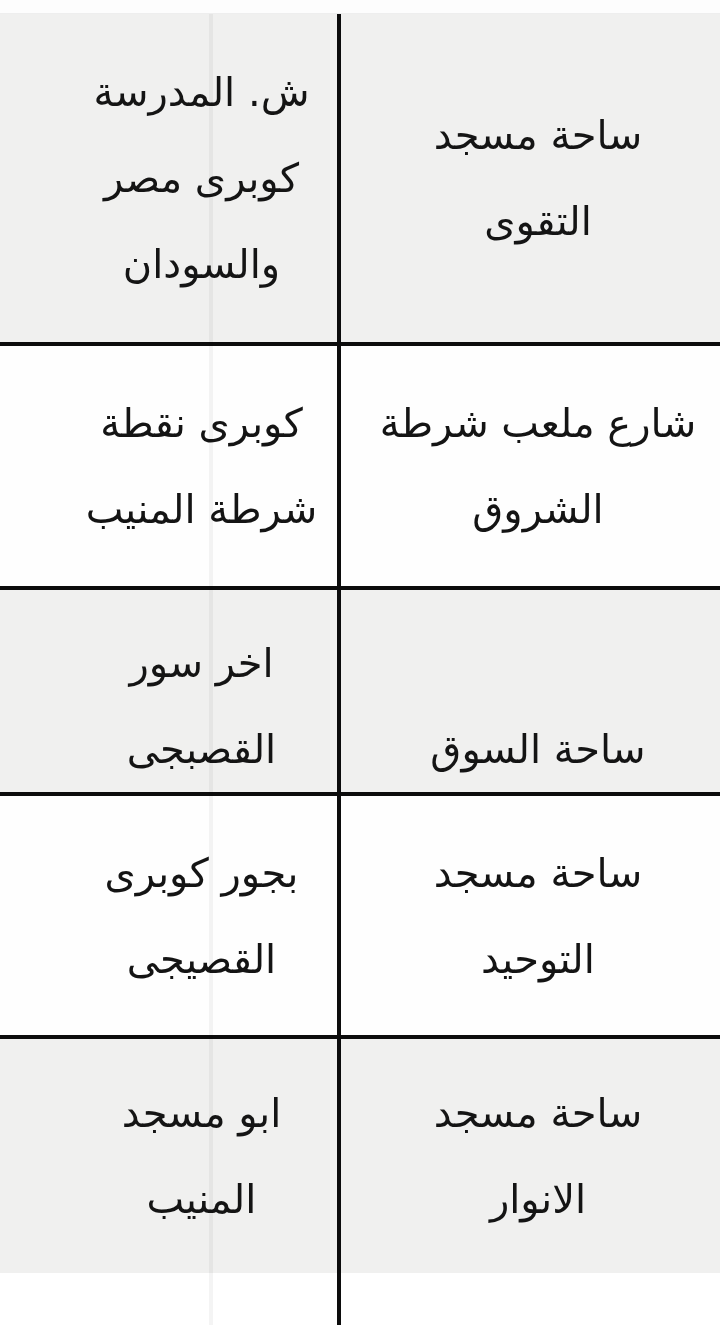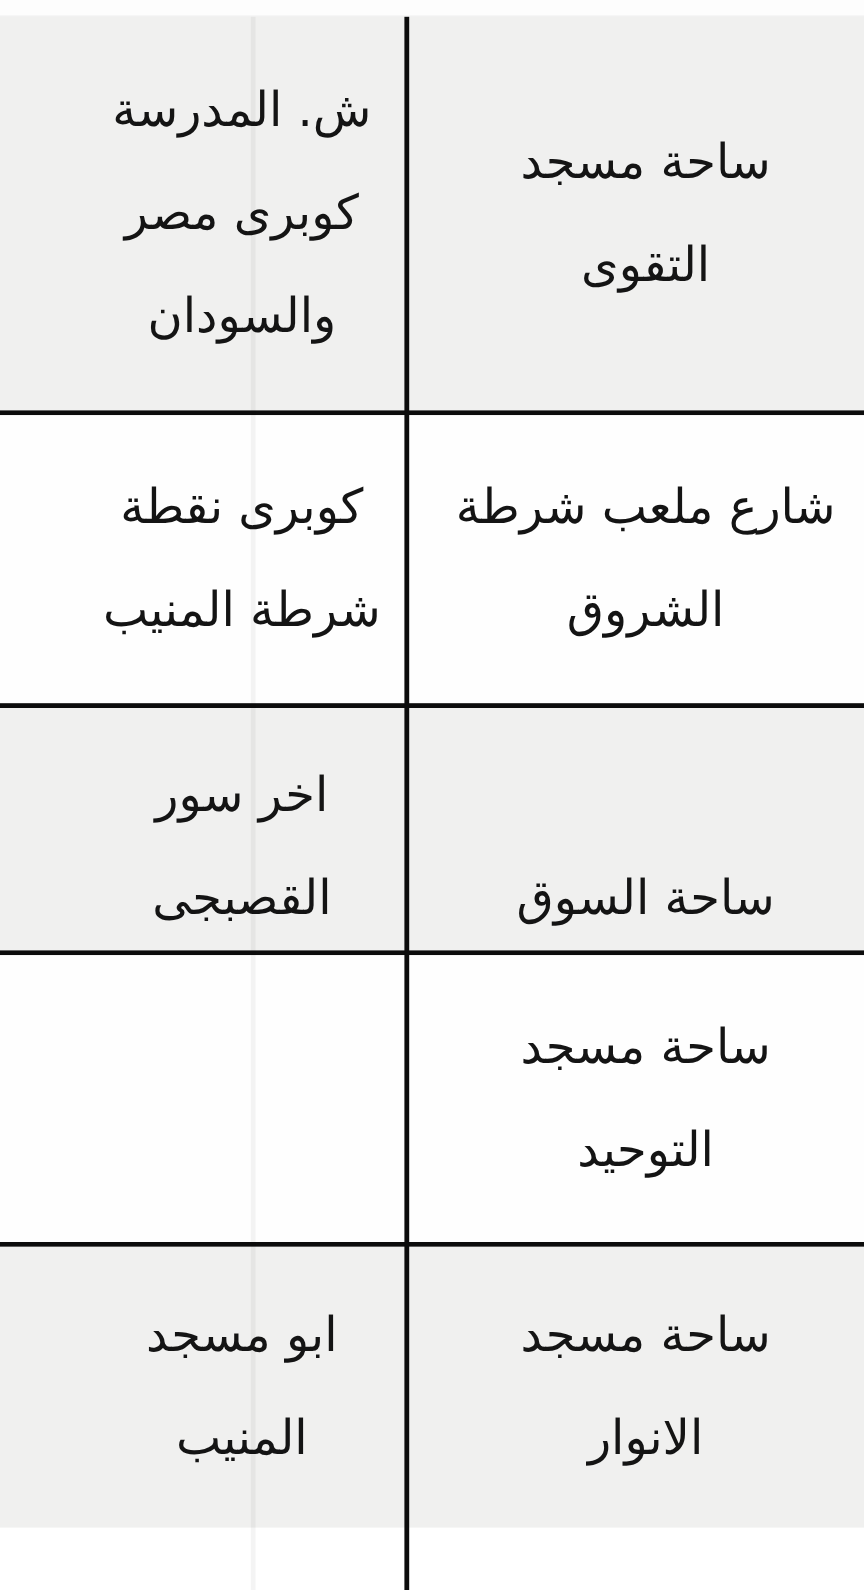--- a/index.html
+++ b/index.html
@@ -99,20 +99,22 @@
 
     <div class="row row-2 gray bordered">
       <div class="cell cell-place" lang="ar" dir="rtl">ساحة السوق</div>
       <div class="cell cell-address" lang="ar" dir="rtl">اخر سور
 القصبجى</div>
     </div>
 
     <div class="row row-3 white bordered">
       <div class="cell cell-place" lang="ar" dir="rtl">ساحة مسجد
 التوحيد</div>
+      <div class="cell cell-address" lang="ar" dir="rtl">بجور كوبرى
+القصيجى</div>
     </div>
 
     <div class="row row-4 gray">
       <div class="cell cell-place" lang="ar" dir="rtl">ساحة مسجد
 الانوار</div>
       <div class="cell cell-address" lang="ar" dir="rtl">ابو مسجد
 المنيب</div>
     </div>
 
   </div>

